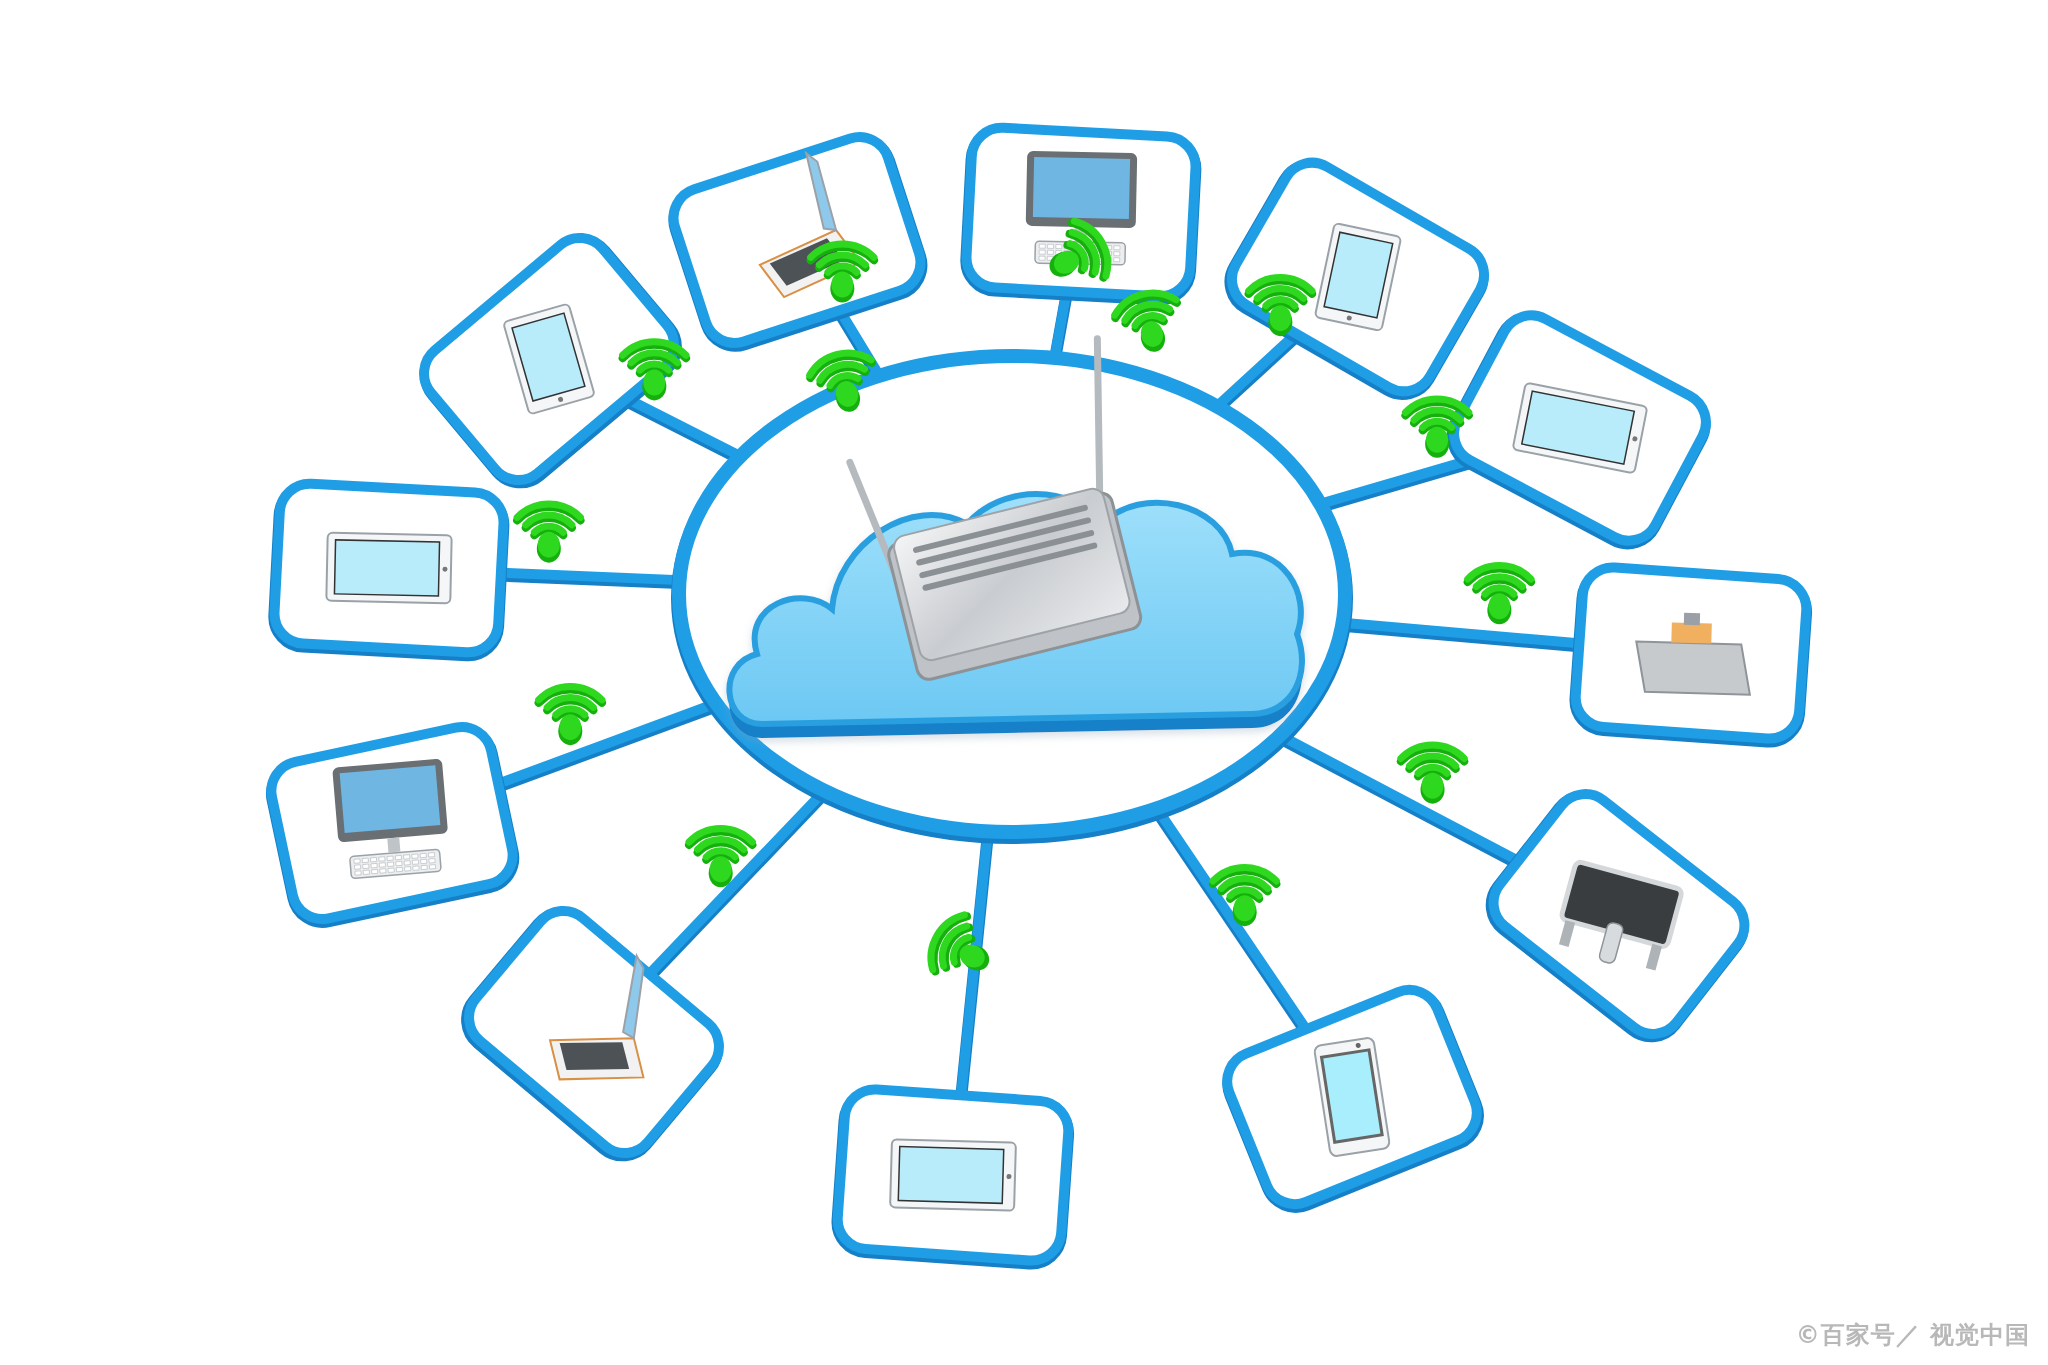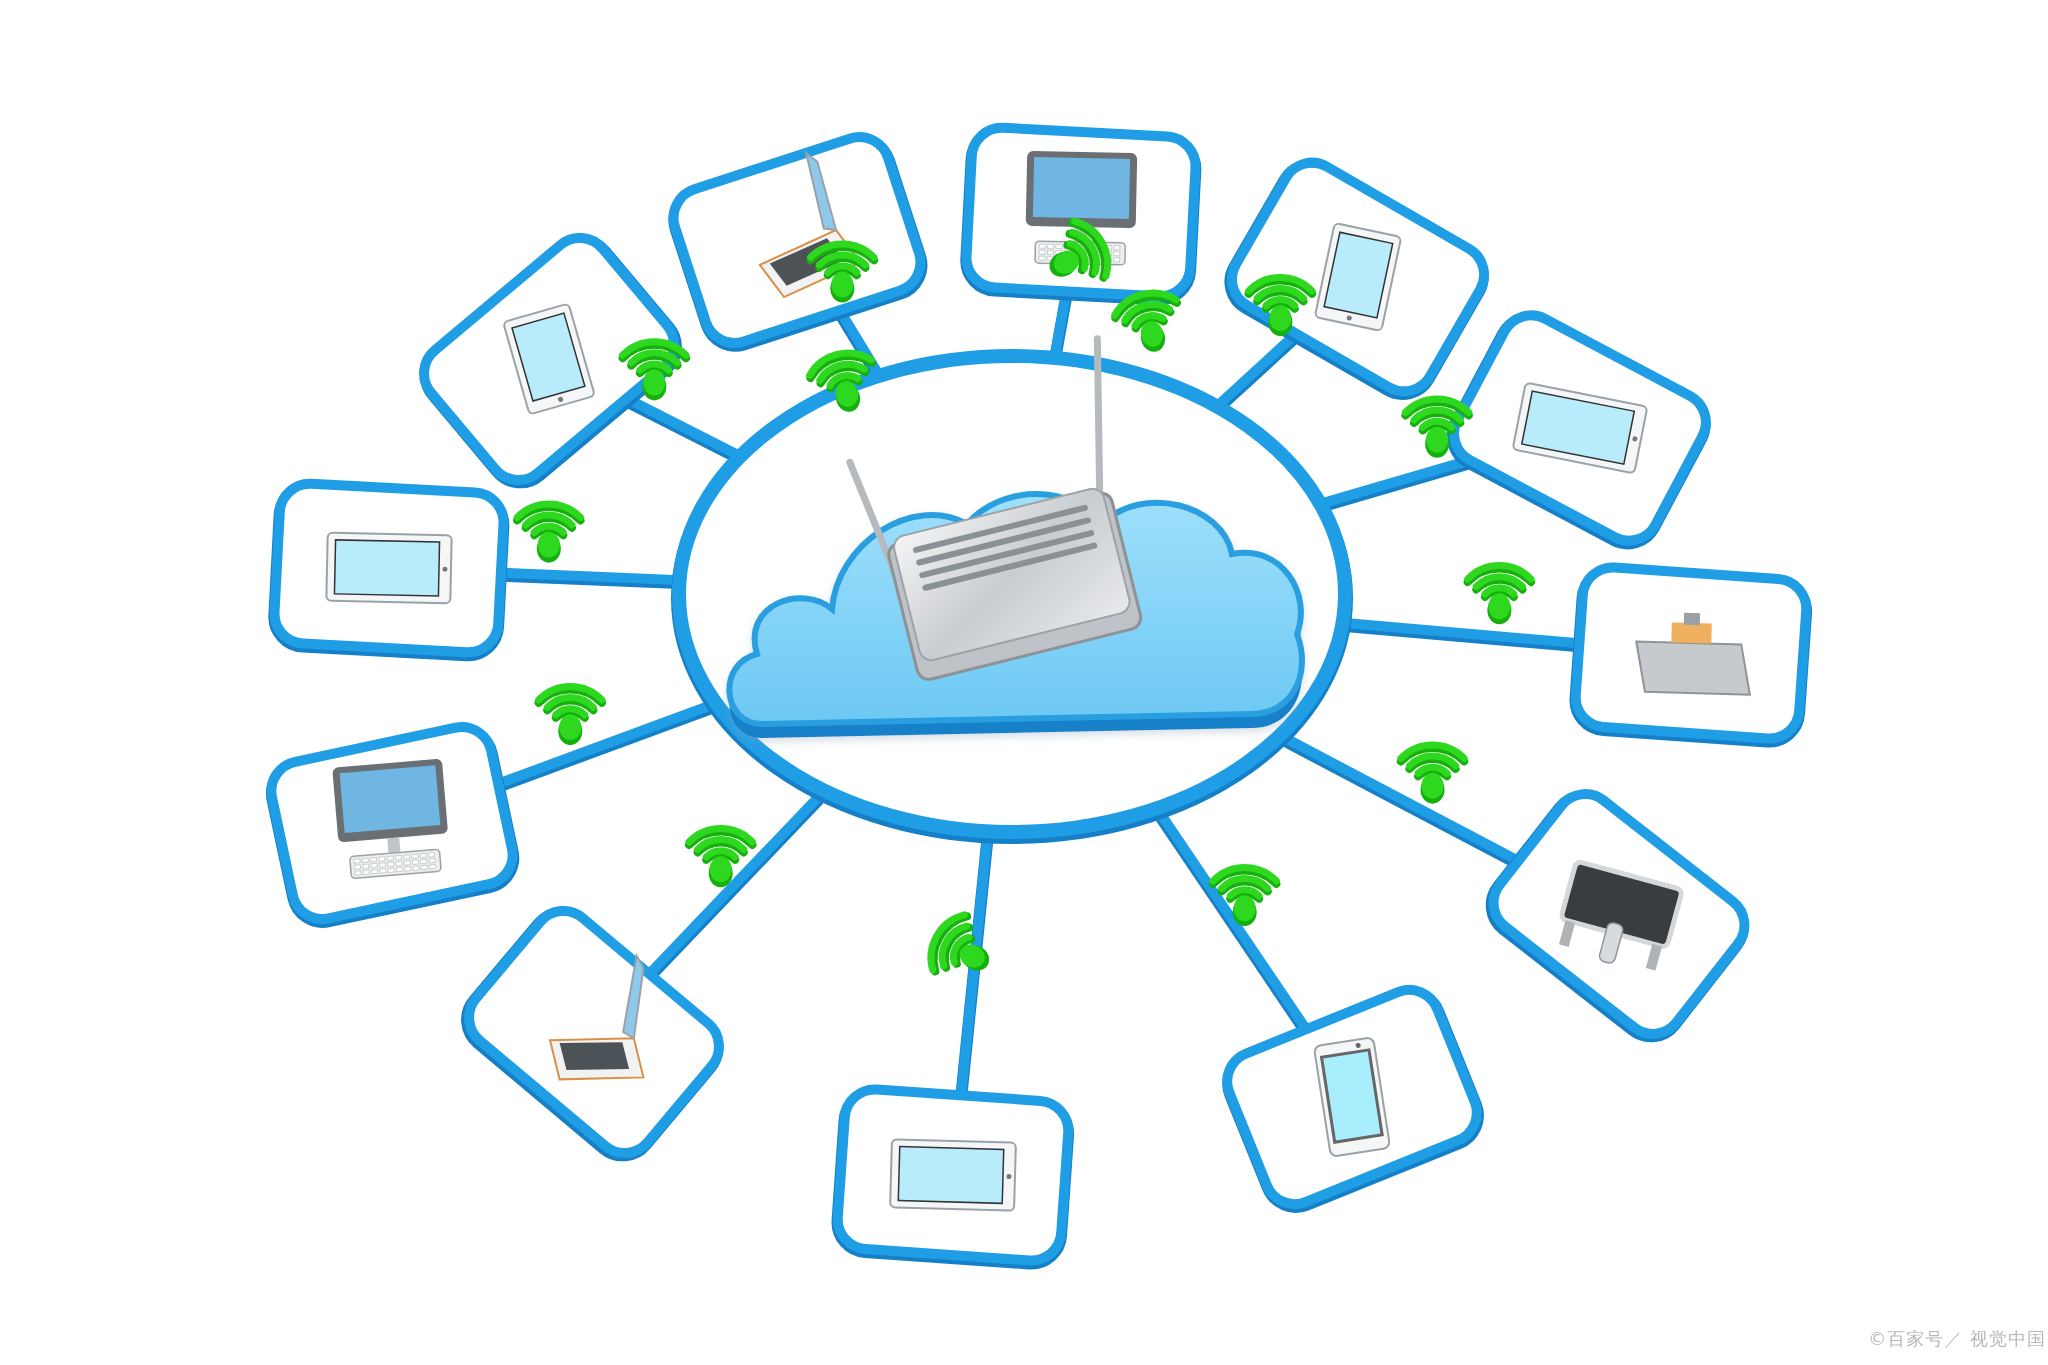--- a/index.html
+++ b/index.html
@@ -1,18 +1,18 @@
 <!DOCTYPE html>
 <html><head>
 <meta charset="utf-8">
 <style>
   html,body{margin:0;padding:0;background:#ffffff;}
   body{width:2048px;height:1365px;position:relative;overflow:hidden;font-family:"DejaVu Sans",sans-serif;}
   #stage{position:absolute;left:0;top:0;width:2048px;height:1365px;}
-  .watermark{position:absolute;right:2px;bottom:14px;font-size:18px;color:#b8b8b8;letter-spacing:1px;font-family:"DejaVu Sans",sans-serif;}
+  .watermark{position:absolute;right:18px;bottom:14px;font-size:24px;color:#b8b8b8;letter-spacing:1px;font-family:"DejaVu Sans",sans-serif;font-weight:bold;}
 </style>
 </head>
 <body>
 
 <svg id="stage" width="2048" height="1365" viewBox="0 0 2048 1365" xmlns="http://www.w3.org/2000/svg">
   <defs>
     <linearGradient id="cloudGrad" x1="0" y1="0" x2="0" y2="1">
       <stop offset="0" stop-color="#9fe0fb"></stop>
       <stop offset="1" stop-color="#6cc8f3"></stop>
     </linearGradient>

